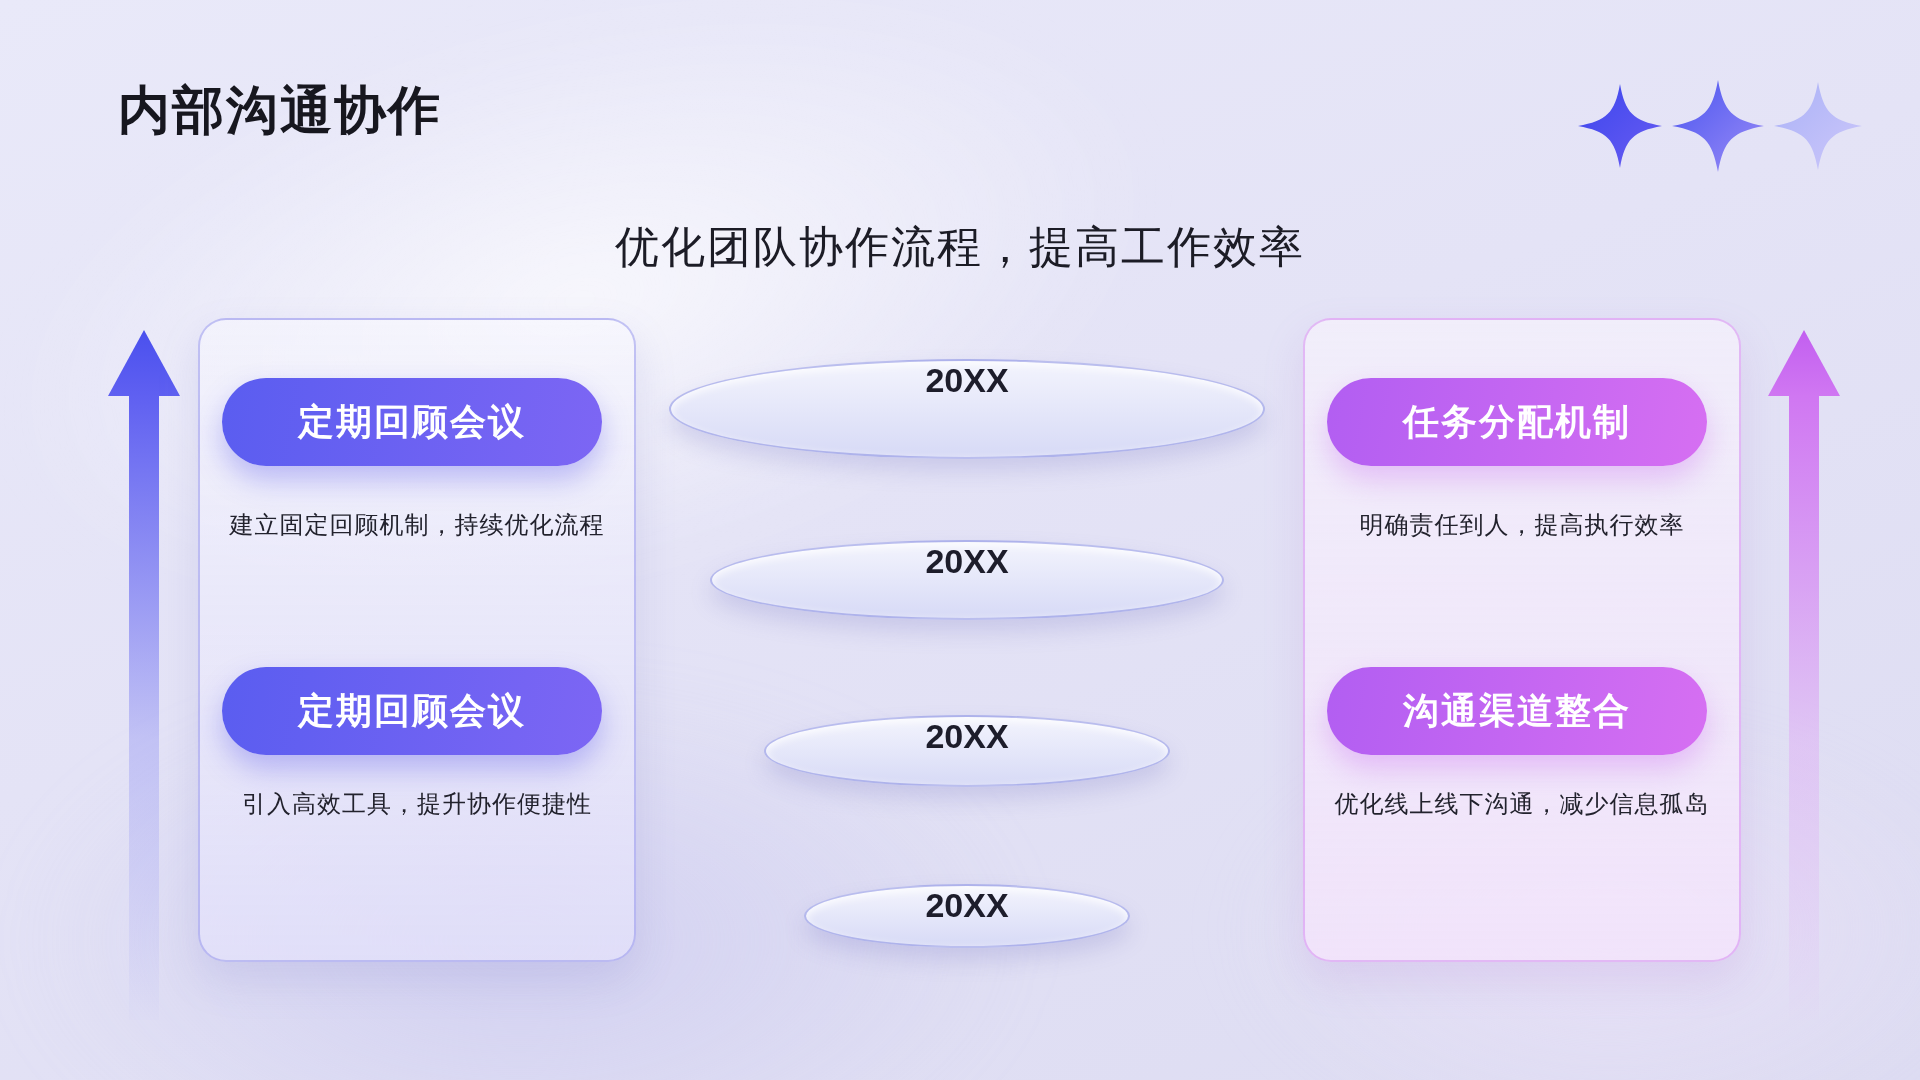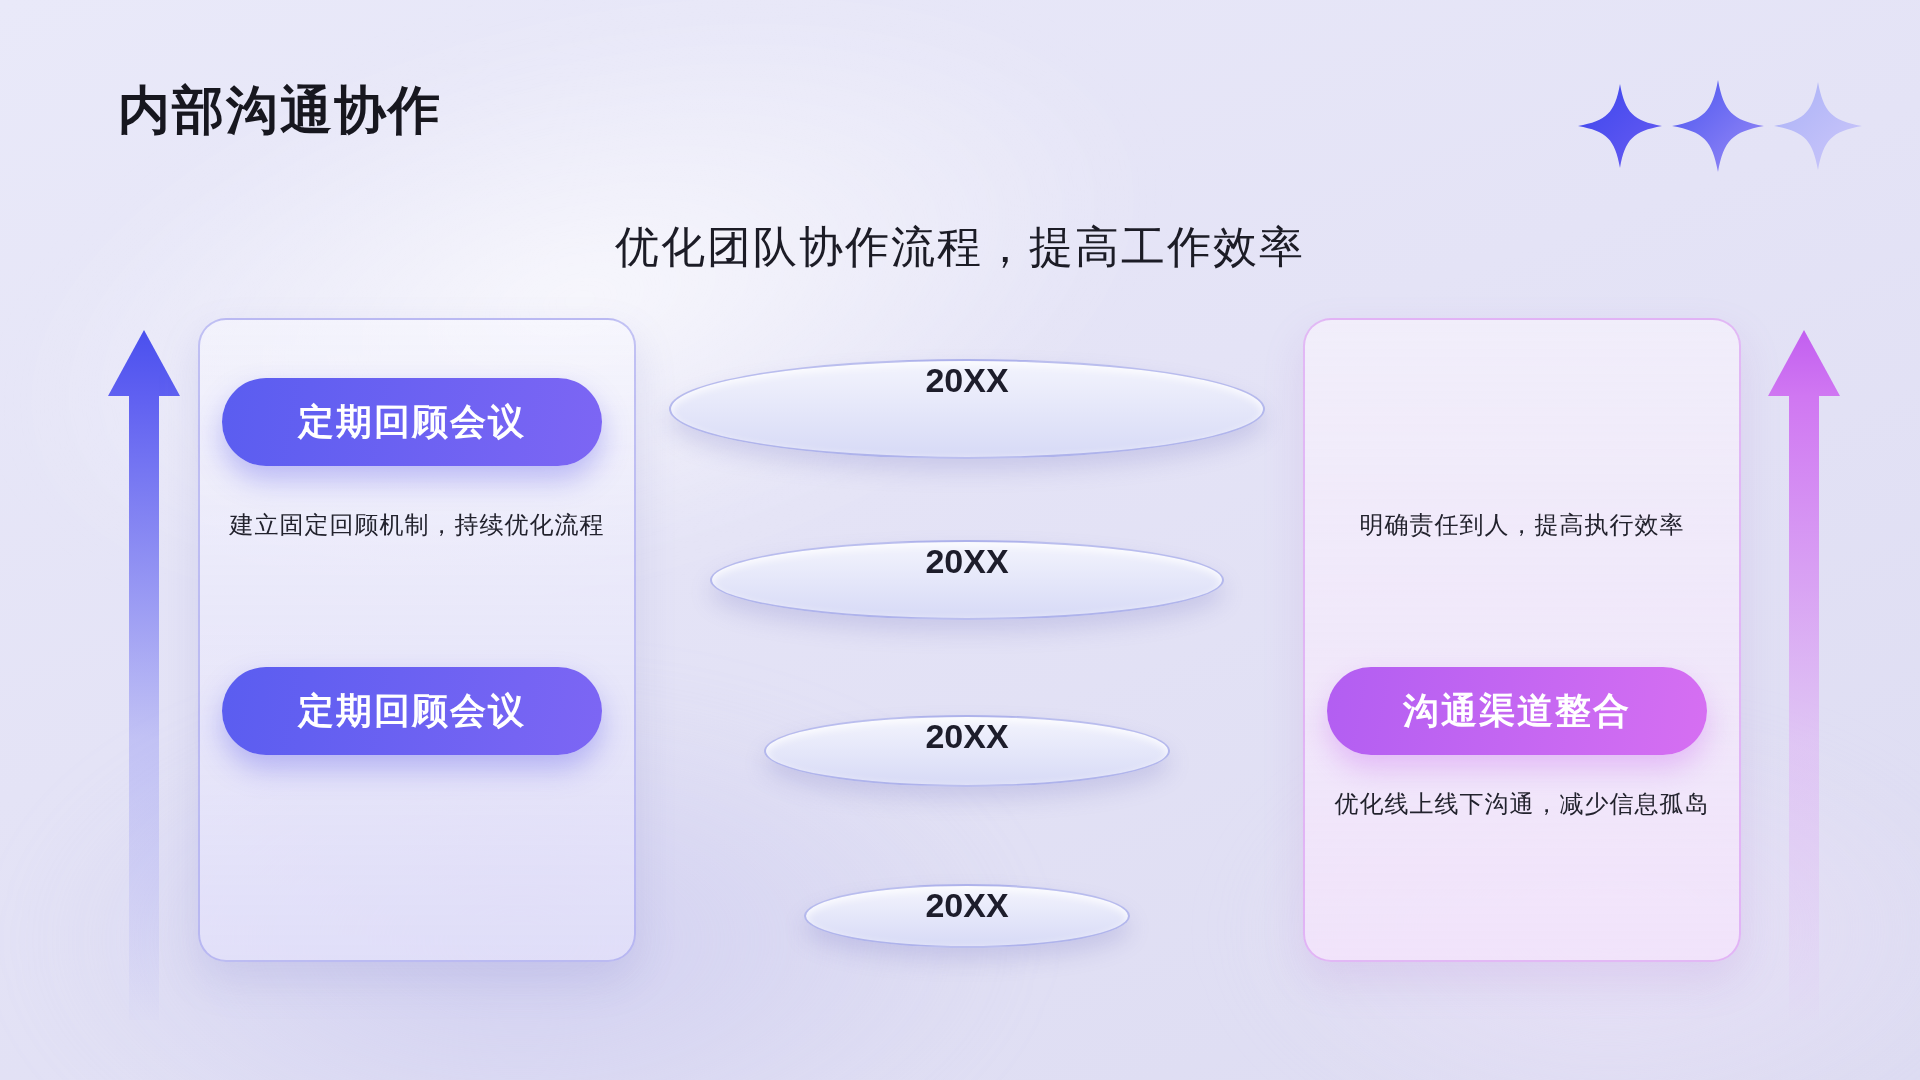--- a/index.html
+++ b/index.html
@@ -158,23 +158,25 @@
 
   <div class="arrow arrow-right">
     <div class="arrow-head"></div>
     <div class="arrow-shaft"></div>
   </div>
 
   <div class="panel panel-left">
     <div class="pill pill-1">定期回顾会议</div>
     <div class="desc desc-1">建立固定回顾机制，持续优化流程</div>
     <div class="pill pill-2">定期回顾会议</div>
+    <div class="desc desc-2">引入高效工具，提升协作便捷性</div>
   </div>
 
   <div class="panel panel-right">
+    <div class="pill pill-1">任务分配机制</div>
     <div class="desc desc-1">明确责任到人，提高执行效率</div>
     <div class="pill pill-2">沟通渠道整合</div>
     <div class="desc desc-2">优化线上线下沟通，减少信息孤岛</div>
   </div>
 
   <div class="funnel-level funnel-1">
     <span>20XX</span>
   </div>
   <div class="funnel-level funnel-2">
     <span>20XX</span>

